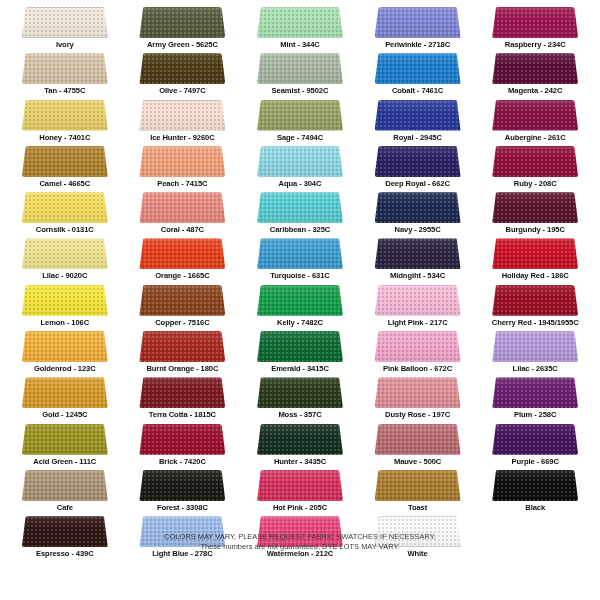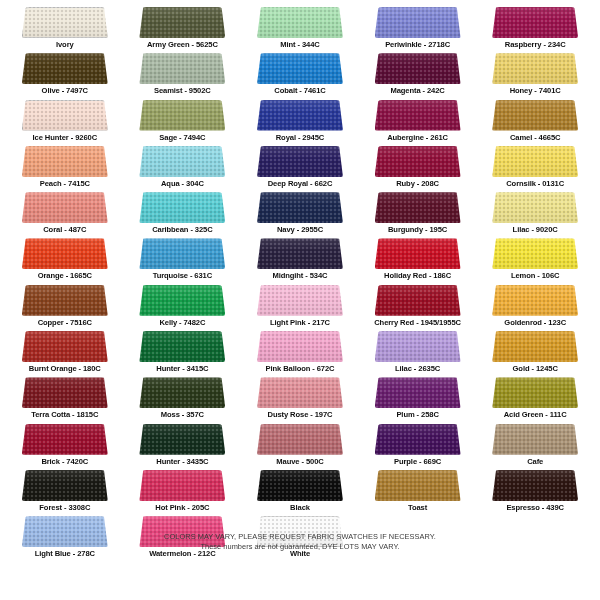--- a/index.html
+++ b/index.html
@@ -125,20 +125,24 @@
       </div>
       <div class="cell">
         <div class="swatch" style="background-color: rgb(127, 134, 212);"></div>
         <div class="label">Periwinkle - 2718C</div>
       </div>
       <div class="cell">
         <div class="swatch" style="background-color: rgb(158, 20, 80);"></div>
         <div class="label">Raspberry - 234C</div>
       </div>
       <div class="cell">
+        <div class="swatch" style="background-color: rgb(214, 196, 168);"></div>
+        <div class="label">Tan - 4755C</div>
+      </div>
+      <div class="cell">
         <div class="swatch" style="background-color: rgb(78, 60, 22);"></div>
         <div class="label">Olive - 7497C</div>
       </div>
       <div class="cell">
         <div class="swatch" style="background-color: rgb(168, 184, 164);"></div>
         <div class="label">Seamist - 9502C</div>
       </div>
       <div class="cell">
         <div class="swatch" style="background-color: rgb(27, 127, 208);"></div>
         <div class="label">Cobalt - 7461C</div>
@@ -250,21 +254,21 @@
       <div class="cell">
         <div class="swatch" style="background-color: rgb(241, 176, 58);"></div>
         <div class="label">Goldenrod - 123C</div>
       </div>
       <div class="cell">
         <div class="swatch" style="background-color: rgb(171, 42, 35);"></div>
         <div class="label">Burnt Orange - 180C</div>
       </div>
       <div class="cell">
         <div class="swatch" style="background-color: rgb(13, 107, 51);"></div>
-        <div class="label">Hunter - 3415C</div>
+        <div class="label">Emerald - 3415C</div>
       </div>
       <div class="cell">
         <div class="swatch" style="background-color: rgb(242, 166, 203);"></div>
         <div class="label">Pink Balloon - 672C</div>
       </div>
       <div class="cell">
         <div class="swatch" style="background-color: rgb(180, 154, 219);"></div>
         <div class="label">Lilac - 2635C</div>
       </div>
       <div class="cell">
@@ -313,26 +317,26 @@
       </div>
       <div class="cell">
         <div class="swatch" style="background-color: rgb(26, 26, 20);"></div>
         <div class="label">Forest - 3308C</div>
       </div>
       <div class="cell">
         <div class="swatch" style="background-color: rgb(214, 48, 95);"></div>
         <div class="label">Hot Pink - 205C</div>
       </div>
       <div class="cell">
+        <div class="swatch" style="background-color: rgb(171, 126, 49);"></div>
+        <div class="label">Toast</div>
+      </div>
+      <div class="cell">
         <div class="swatch" style="background-color: rgb(13, 13, 13);"></div>
         <div class="label">Black</div>
-      </div>
-      <div class="cell">
-        <div class="swatch" style="background-color: rgb(171, 126, 49);"></div>
-        <div class="label">Toast</div>
       </div>
       <div class="cell">
         <div class="swatch" style="background-color: rgb(46, 22, 18);"></div>
         <div class="label">Espresso - 439C</div>
       </div>
       <div class="cell">
         <div class="swatch" style="background-color: rgb(156, 187, 232);"></div>
         <div class="label">Light Blue - 278C</div>
       </div>
       <div class="cell">

